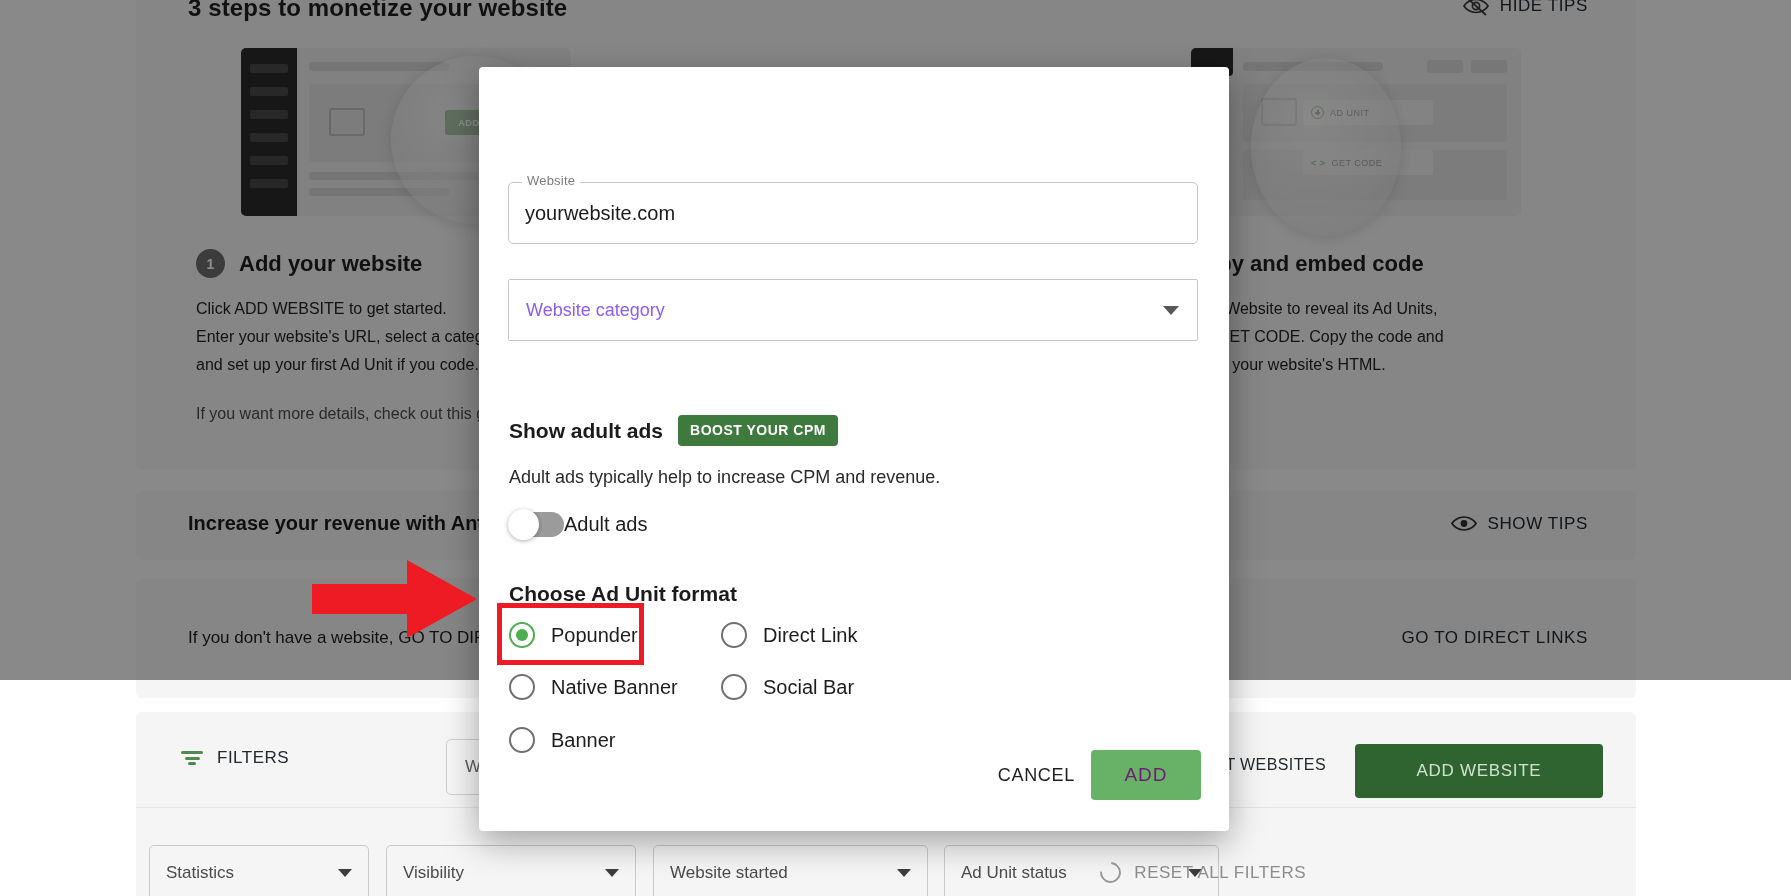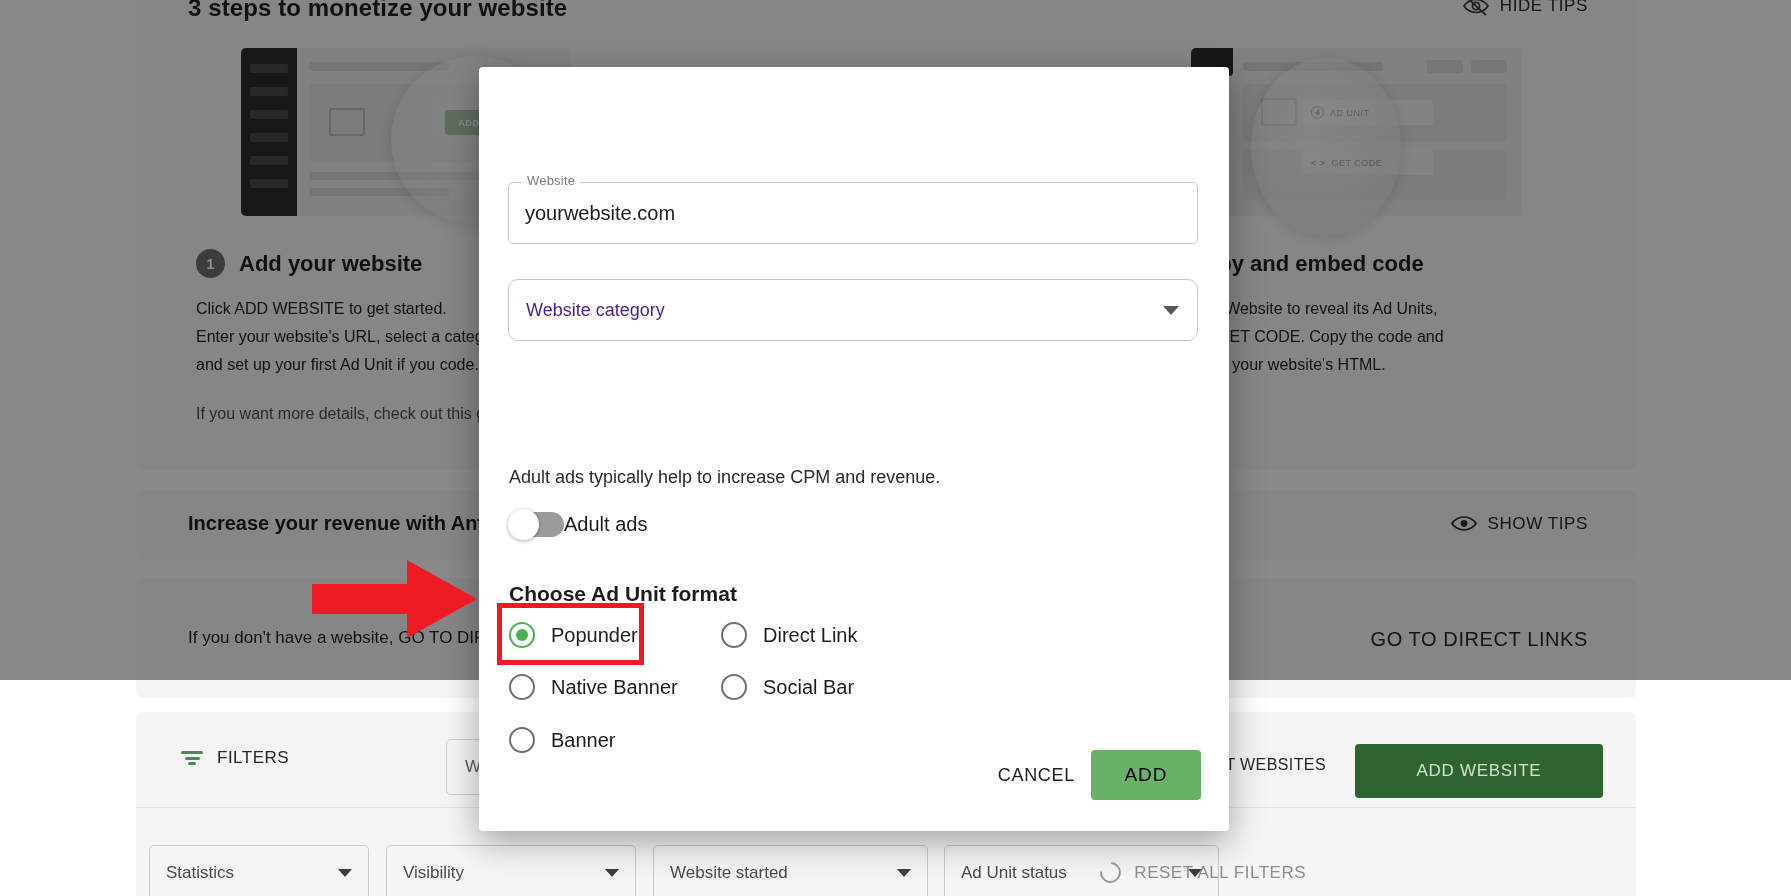--- a/index.html
+++ b/index.html
@@ -95,21 +95,21 @@
   .banner-card { left:136px; top:490px; width:1500px; height:70px; }
   .banner-title { position:absolute; left:52px; top:22px; font-size:20px; font-weight:bold; color:#1d1d1d; }
   .banner-toggle {
     position:absolute; right:48px; top:24px; display:flex; align-items:center; gap:11px;
     font-size:17px; font-weight:500; color:#22282e; letter-spacing:.6px;
   }
 
   
   .dl-card { left:136px; top:578px; width:1500px; height:120px; }
   .dl-text { position:absolute; left:52px; top:50px; font-size:17px; color:#1d1d1d; }
-  .dl-btn { position:absolute; right:48px; top:50px; font-size:20px; font-weight:500; color:#22282e; letter-spacing:.6px; }
+  .dl-btn { position:absolute; right:48px; top:50px; font-size:17px; font-weight:500; color:#22282e; letter-spacing:.6px; }
 
   
   .filters-card { left:136px; top:712px; width:1500px; height:200px; background:#f5f5f5; }
   .filters-row { position:absolute; left:0; right:0; top:0; height:96px; border-bottom:1px solid #e4e4e4; }
   .filters-label {
     position:absolute; left:45px; top:36px; display:flex; align-items:center; gap:14px;
     font-size:17px; font-weight:500; color:#22282e; letter-spacing:.5px;
   }
   .filter-icon { width:22px; height:16px; position:relative; }
   .filter-icon i { position:absolute; left:0; height:3px; background:#4f8a4f; border-radius:2px; }
@@ -174,23 +174,23 @@
     position:absolute; left:14px; top:-9px; background:#fff; padding:0 5px;
     font-size:13px; color:#7b7b7b; letter-spacing:.2px;
   }
   .tf-value {
     position:absolute; left:17px; top:0; height:62px; display:flex; align-items:center;
     font-size:20px; color:#1c1c1c;
   }
 
   .sel {
     position:absolute; left:29px; top:212px; width:690px; height:62px;
-    border:1px solid #c6c6c6; border-radius:10px;
+    border:1px solid #c6c6c6; border-radius:2px;
     display:flex; align-items:center; padding:0 17px;
-    font-size:18px; color:#4c1d95;
+    font-size:18px; color:#8b5cf6;
   }
   .sel .caret {
     position:absolute; right:18px; width:0;height:0;
     border-left:8px solid transparent; border-right:8px solid transparent;
     border-top:9px solid #585858;
   }
 
   .sec-head {
     position:absolute; left:30px; display:flex; align-items:center; gap:15px;
   }
@@ -236,21 +236,21 @@
 
   .dlg-actions {
     position:absolute; right:28px; bottom:31px;
     display:flex; align-items:center; 
   }
   .btn-cancel {
     font-size:18px; font-weight:500; color:#1f1f1f; letter-spacing:.7px;
     padding:12px 16px;
   }
   .btn-add {
-    background:#68b268; color:#000000; border-radius:4px;
+    background:#68b268; color:#701a75; border-radius:4px;
     width:110px; height:50px; display:flex; align-items:center; justify-content:center;
     font-size:19px; font-weight:500; letter-spacing:1px;
   }
 
   
   .arrow { position:absolute; left:312px; top:560px; width:165px; height:78px; }
 </style>
 </head>
 <body>
 
@@ -404,20 +404,24 @@
       <div class="tf-border"></div>
       <div class="tf-notch">Website</div>
       <div class="tf-value">yourwebsite.com</div>
     </div>
 
     <div class="sel">
       <span>Website category</span>
       <span class="caret"></span>
     </div>
 
+    <div class="sec-head" style="top:348px;">
+      <span class="txt">Show adult ads</span>
+      <span class="boost-badge">BOOST YOUR CPM</span>
+    </div>
     <div class="sec-sub">Adult ads typically help to increase CPM and revenue.</div>
 
     <div class="switch-row">
       <span class="switch">
           <span class="knob"></span>
         </span>
       <span class="switch-label">Adult ads</span>
     </div>
 
     <div class="fmt-title">Choose Ad Unit format</div>

